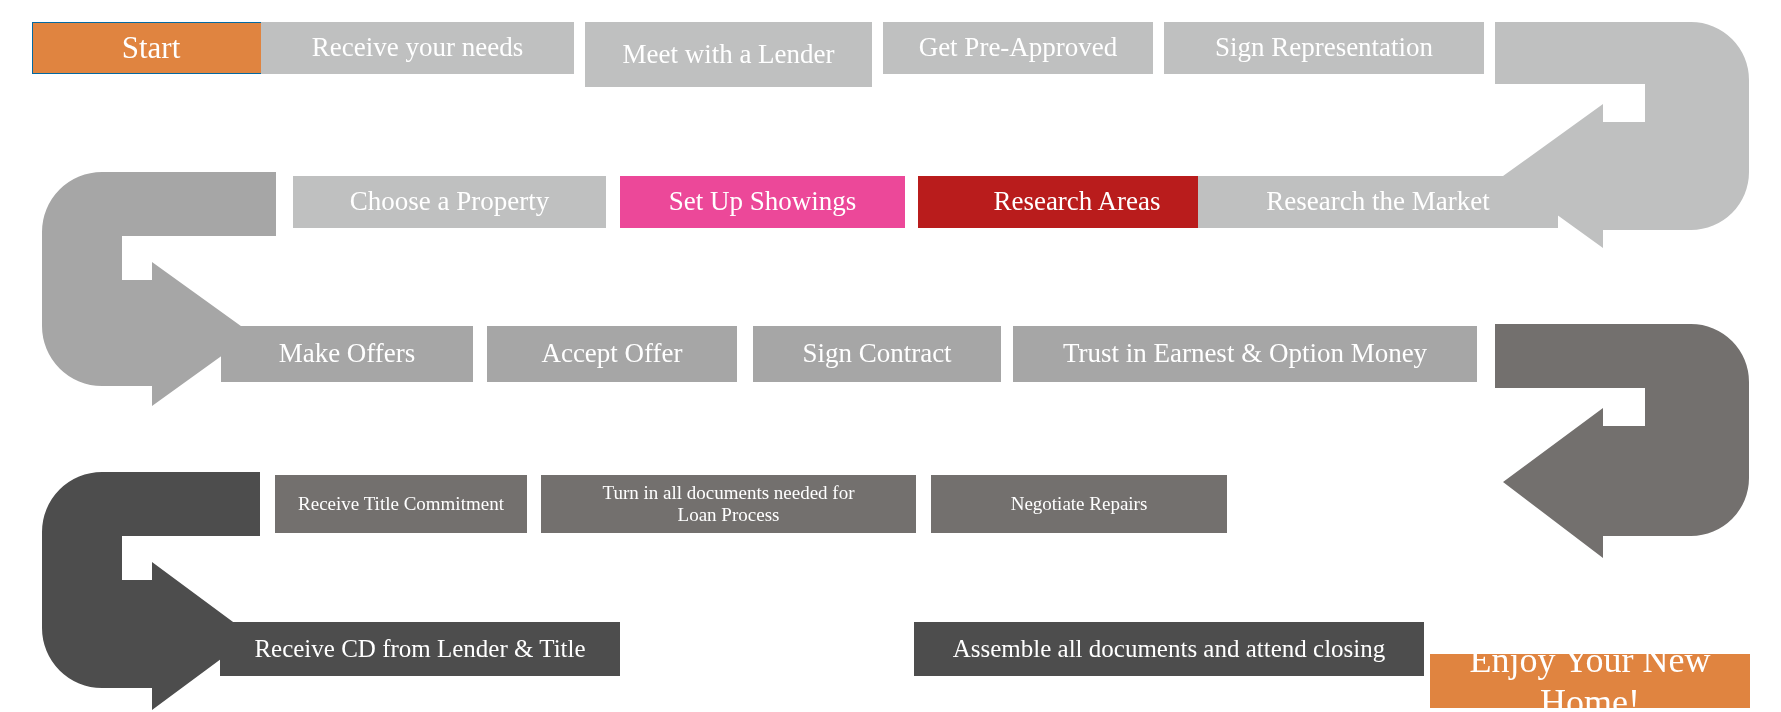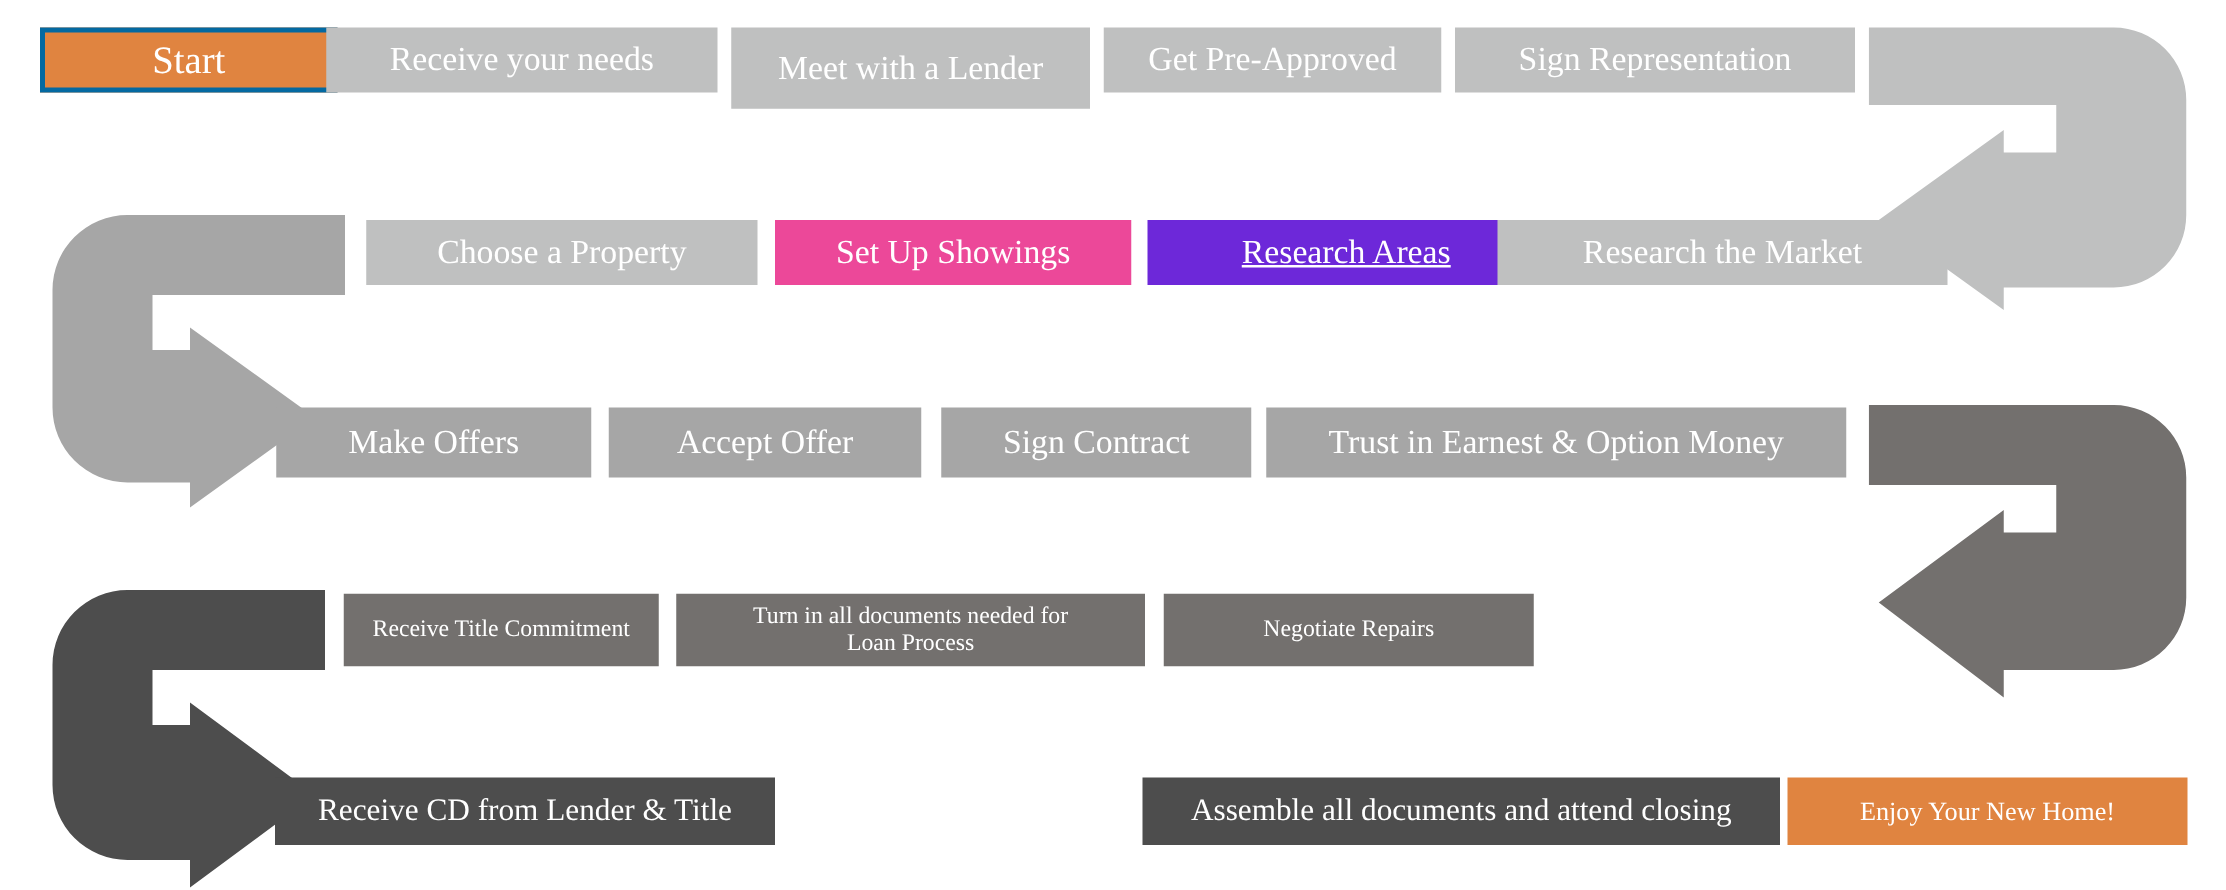--- a/index.html
+++ b/index.html
@@ -20,31 +20,31 @@
     box-sizing:border-box;
     padding:2px 6px;
     white-space:pre-line;
   }
   .r1{font-size:27px;}
   .r2{font-size:27px;}
   .r3{font-size:27px;}
   .r4{font-size:19px;}
   .r5{font-size:25px;}
   .start{font-size:31px;}
-  .finish{font-size:21px;}
+  .finish{font-size:36px;margin-top:32px;}
 
   .arrowwrap{position:absolute;}
   .arrowwrap svg{display:block;}
 </style>
 </head>
 <body>
 
 <div id="flow">
 
-  <div class="box start" style="left:32px;top:22px;width:238px;height:52px;background:#E08440;border:4px solid #0369a1;">Start</div>
+  <div class="box start" style="left:32px;top:22px;width:238px;height:52px;background:#E08440;border:1px solid #0369a1;">Start</div>
 
   <div class="box r1" style="left:261px;top:22px;width:313px;height:52px;background:#BFC0C0;">Receive your needs</div>
 
   <div class="box r1" style="left:585px;top:22px;width:287px;height:65px;background:#BFC0C0;">Meet with a Lender</div>
 
   <div class="box r1" style="left:883px;top:22px;width:270px;height:52px;background:#BFC0C0;">Get Pre-Approved</div>
 
   <div class="box r1" style="left:1164px;top:22px;width:320px;height:52px;background:#BFC0C0;">Sign Representation</div>
 
   <div class="arrowwrap" style="left:1495px;top:20px;width:260px;height:230px;">
@@ -56,21 +56,21 @@
   <div class="arrowwrap" style="left:40px;top:170px;width:240px;height:240px;">
     <svg width="240" height="240" viewBox="0 0 240 240" xmlns="http://www.w3.org/2000/svg">
       <path d="M 236 2 L 62 2 A 60 60 0 0 0 2 62 L 2 156 A 60 60 0 0 0 62 216 L 112 216 L 112 236 L 212 164 L 112 92 L 112 110 L 82 110 L 82 66 L 236 66 Z" fill="#A6A6A6"></path>
     </svg>
   </div>
 
   <div class="box r2" style="left:293px;top:176px;width:313px;height:52px;background:#BFC0C0;">Choose a Property</div>
 
   <div class="box r2" style="left:620px;top:176px;width:285px;height:52px;background:#ec4899;">Set Up Showings</div>
 
-  <div class="box r2" style="left:918px;top:176px;width:318px;height:52px;background:#6d28d9;text-decoration:underline;">Research Areas</div>
+  <div class="box r2" style="left:918px;top:176px;width:318px;height:52px;background:#b91c1c;">Research Areas</div>
 
   <div class="box r2" style="left:1198px;top:176px;width:360px;height:52px;background:#BFC0C0;">Research the Market</div>
 
   <div class="box r3" style="left:221px;top:326px;width:252px;height:56px;background:#A6A6A6;">Make Offers</div>
 
   <div class="box r3" style="left:487px;top:326px;width:250px;height:56px;background:#A6A6A6;">Accept Offer</div>
 
   <div class="box r3" style="left:753px;top:326px;width:248px;height:56px;background:#A6A6A6;">Sign Contract</div>
 
   <div class="box r3" style="left:1013px;top:326px;width:464px;height:56px;background:#A6A6A6;">Trust in Earnest &amp; Option Money</div>

